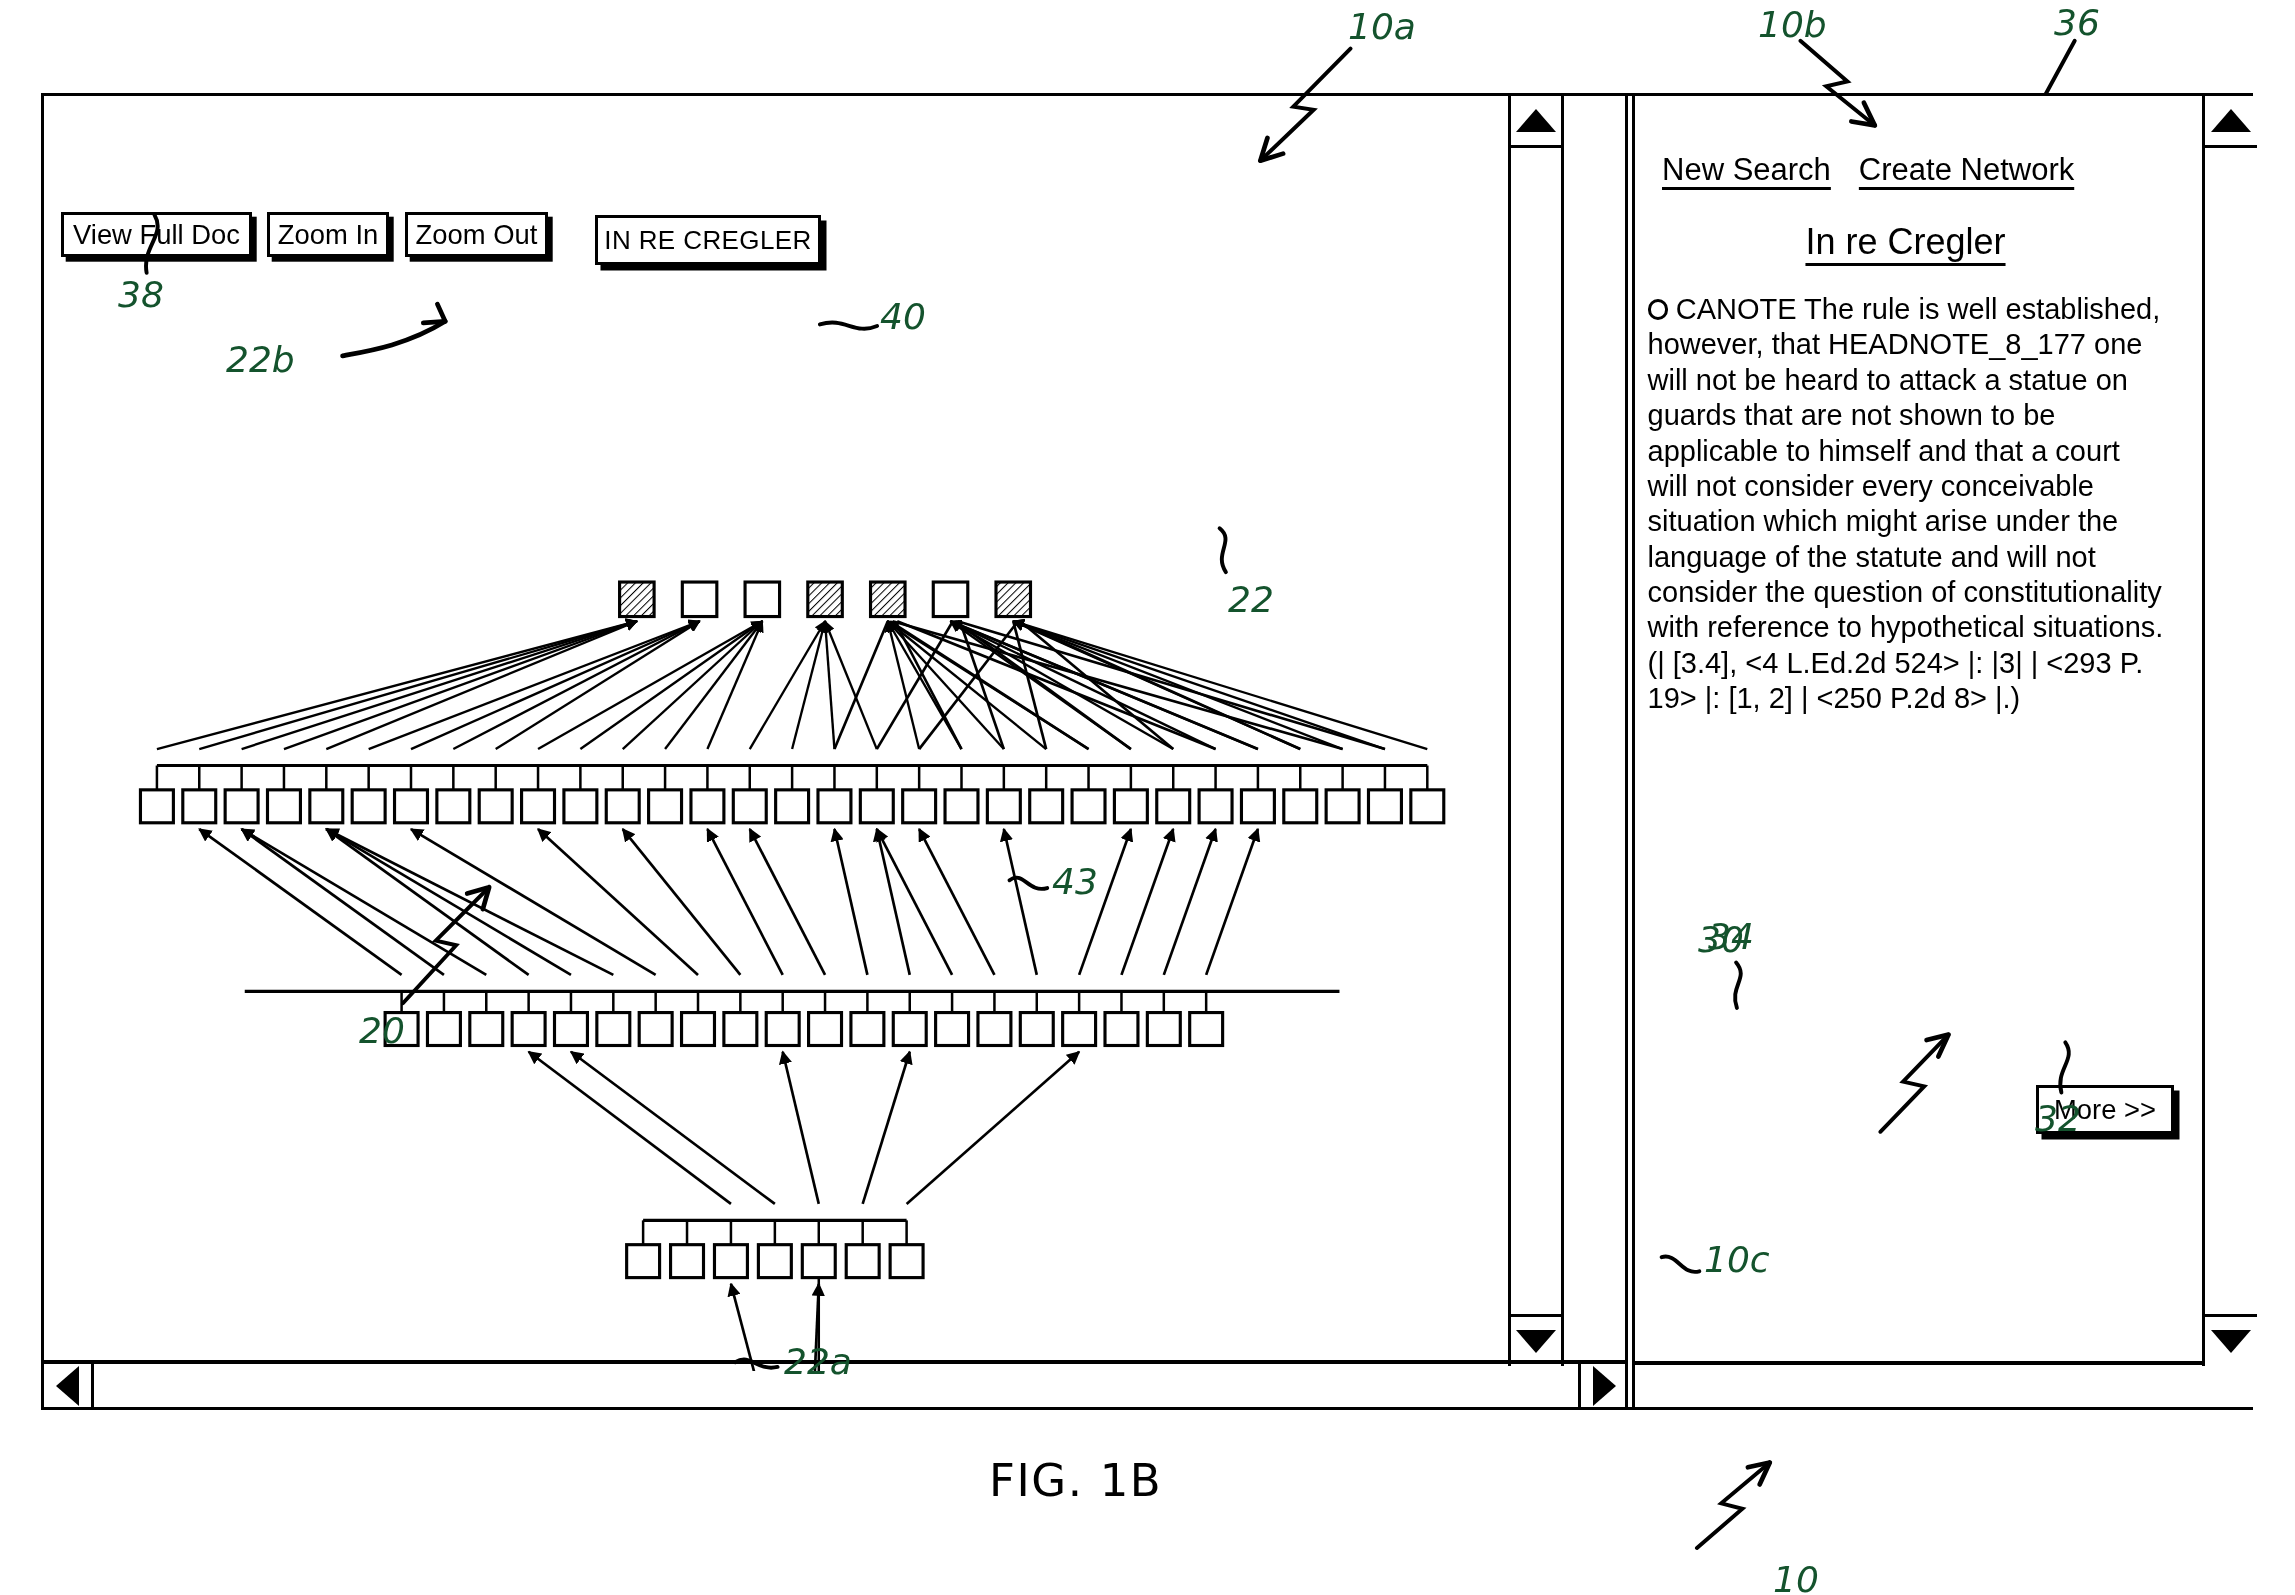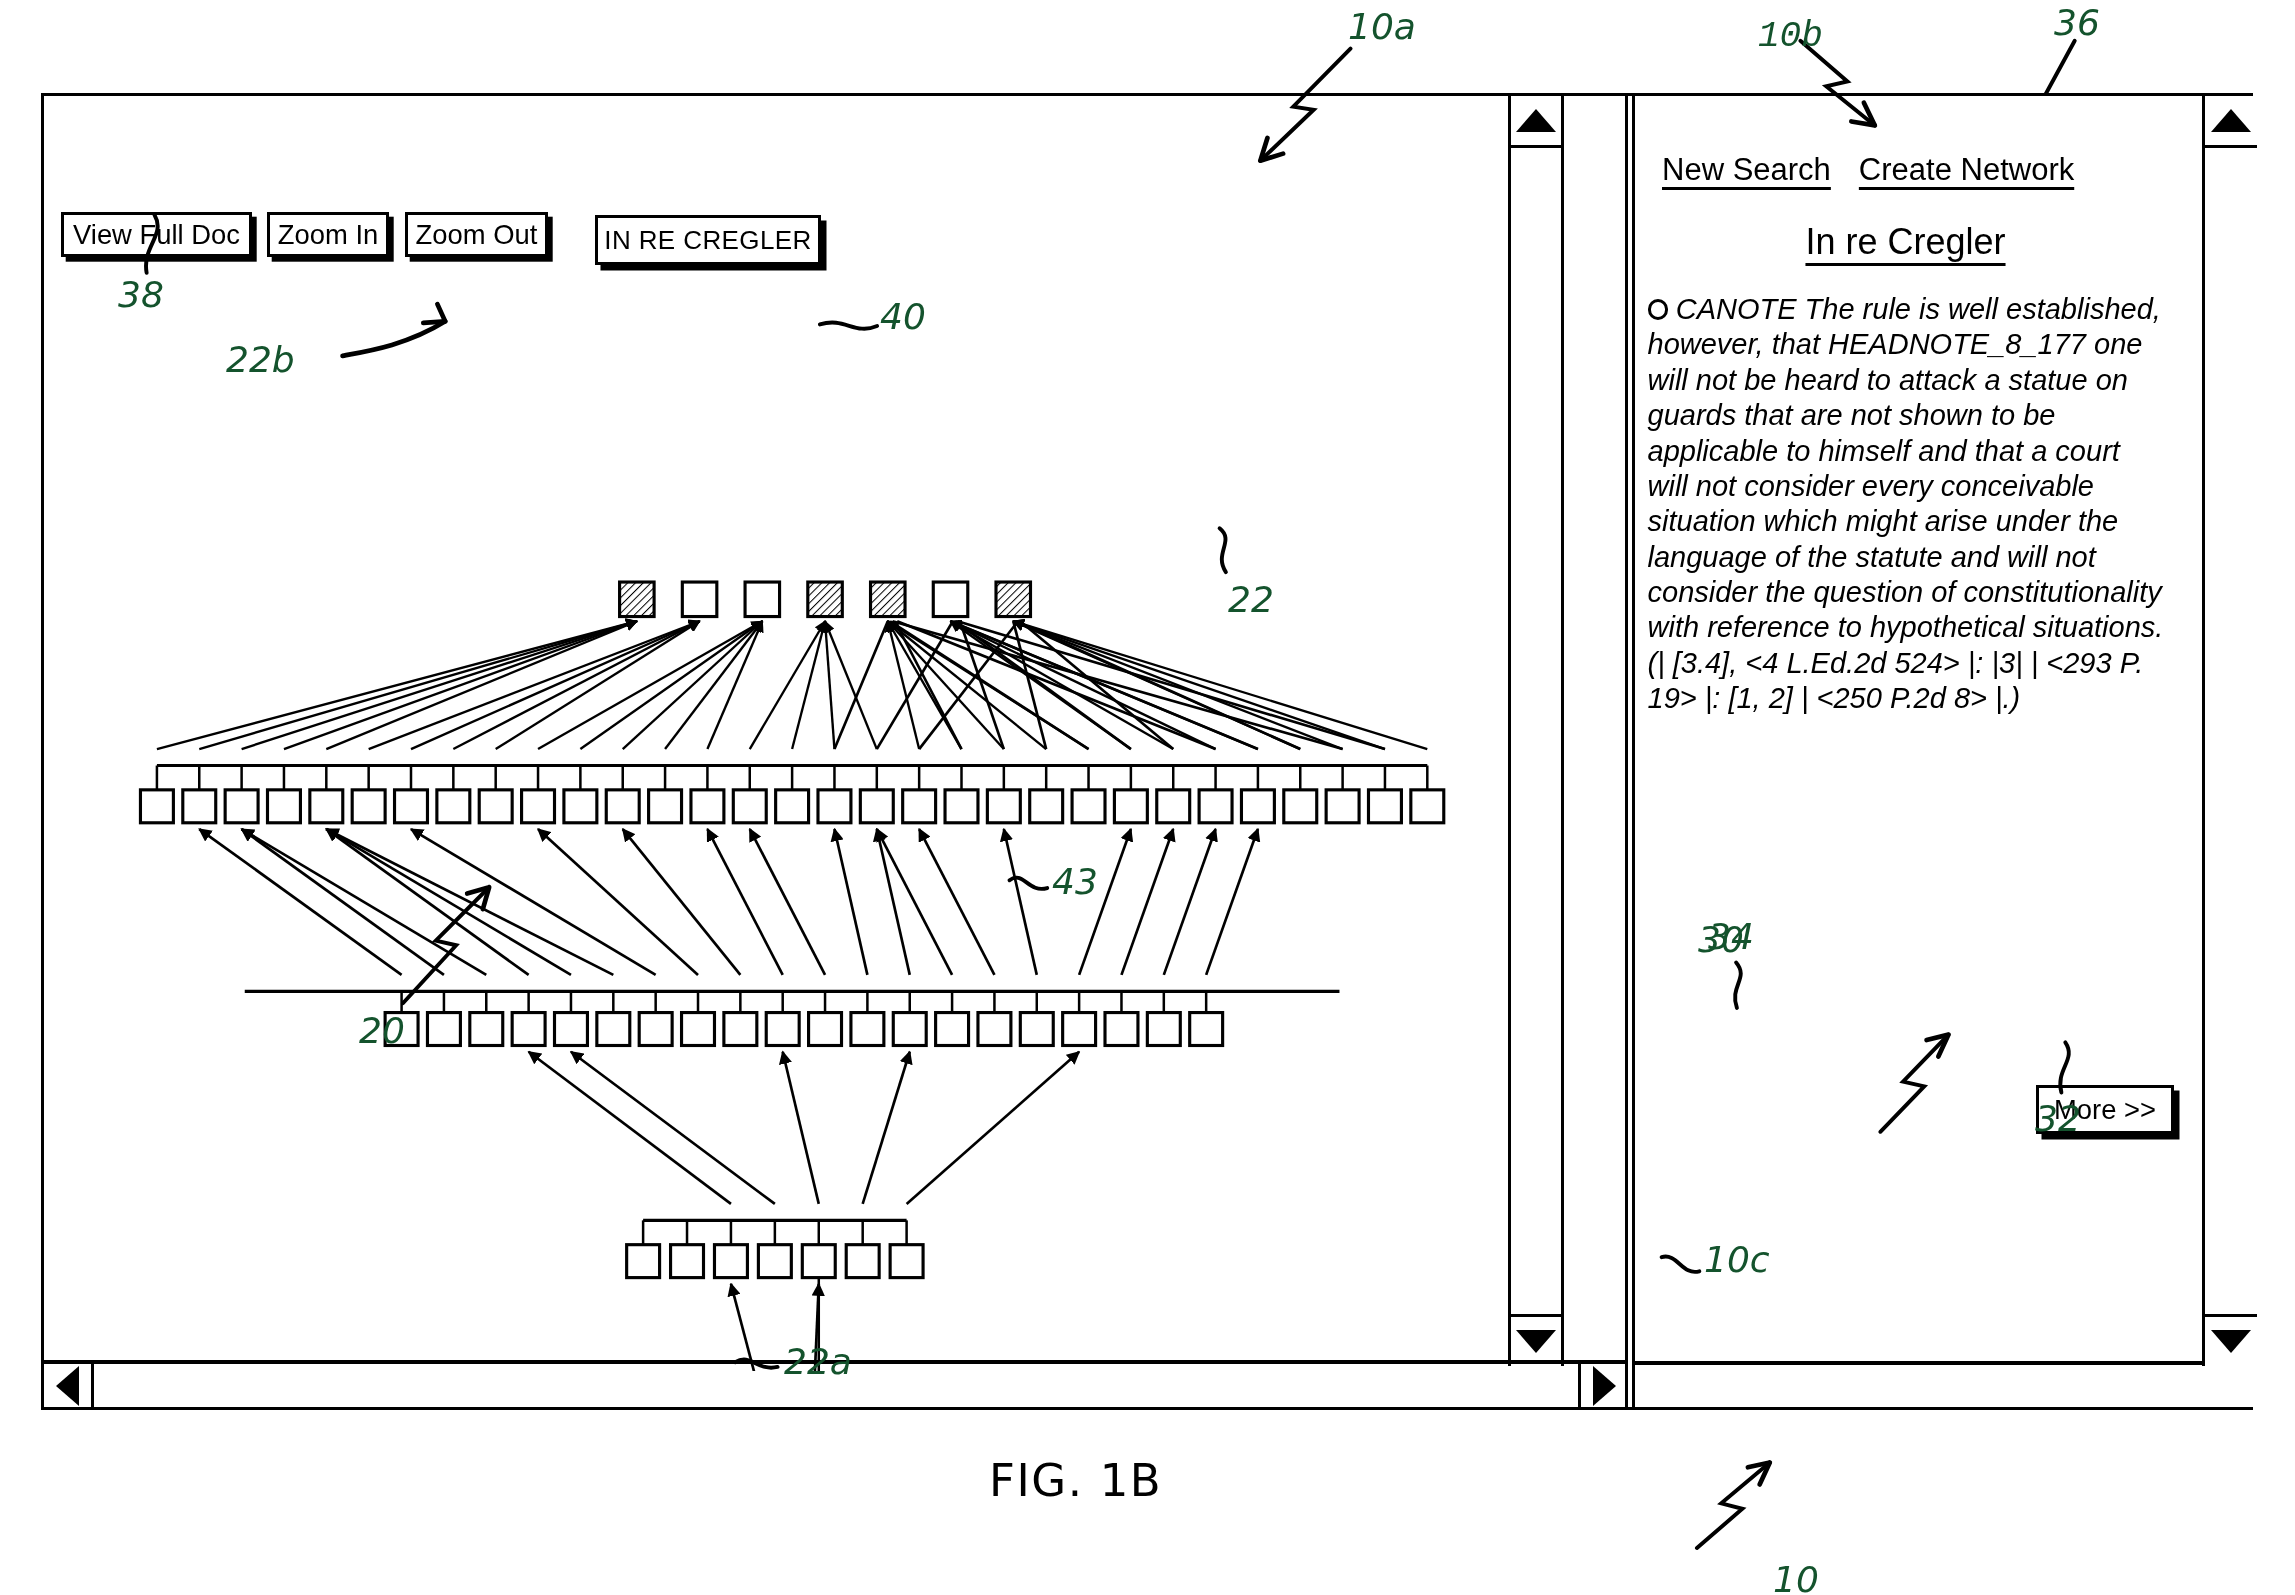--- a/index.html
+++ b/index.html
@@ -97,21 +97,21 @@
   }
   #right-links a{color:#000;text-decoration:underline;text-underline-offset:7px;
                  text-decoration-thickness:3.1px;cursor:pointer;}
   #doc-title{
     position:absolute;left:0;top:125px;width:541px;text-align:center;
     font-size:36px;text-decoration:underline;text-underline-offset:8.6px;
     text-decoration-thickness:3.1px;
   }
   #doc-body{
     position:absolute;left:12.5px;top:196px;width:517px;
-    font-size:29px;line-height:1.22;font-style:italic;
+    font-size:29px;line-height:1.22;
   }
   #canote-bullet{
     display:inline-block;width:20.4px;height:20.4px;border:3.9px solid #000;
     border-radius:50%;vertical-align:-0.8px;margin-right:7.8px;box-sizing:border-box;
   }
   #btn-more{
     position:absolute;left:401px;top:989px;width:138px;height:49px;
     border:3.9px solid #000;box-sizing:border-box;background:#fff;
     box-shadow:5.5px 5.5px 0 #000;
     display:flex;align-items:center;justify-content:center;font-size:27.4px;
@@ -538,21 +538,21 @@
 
     <path d="M2226,1272 C2242,1292 2216,1302 2222,1330" stroke-width="0"></path>
   </g>
 
   <g stroke="#000" fill="none" stroke-width="5" stroke-linecap="round">
     <path d="M2215,1228 C2232,1248 2206,1258 2216,1286"></path>
   </g>
 </svg>
 
 <div class="ref" style="left:1348px;top:6.3px;">10a</div>
-<div class="ref" style="left:1758px;top:16px;font-family:Liberation Mono, monospace;">10b</div>
+<div class="ref" style="left:1758px;top:4px;">10b</div>
 <div class="ref" style="left:2054px;top:1.6px;">36</div>
 <div class="ref" style="left:1704px;top:1239px;">10c</div>
 <div class="ref" style="left:118px;top:274px;">38</div>
 <div class="ref" style="left:226px;top:339px;">22b</div>
 <div class="ref" style="left:880px;top:296px;">40</div>
 <div class="ref" style="left:1228px;top:579px;">22</div>
 <div class="ref" style="left:1052px;top:861px;">43</div>
 <div class="ref" style="left:359px;top:1010px;">20</div>
 <div class="ref" style="left:784px;top:1341px;">22a</div>
 <div class="ref" style="left:1698px;top:919px;">30</div>

